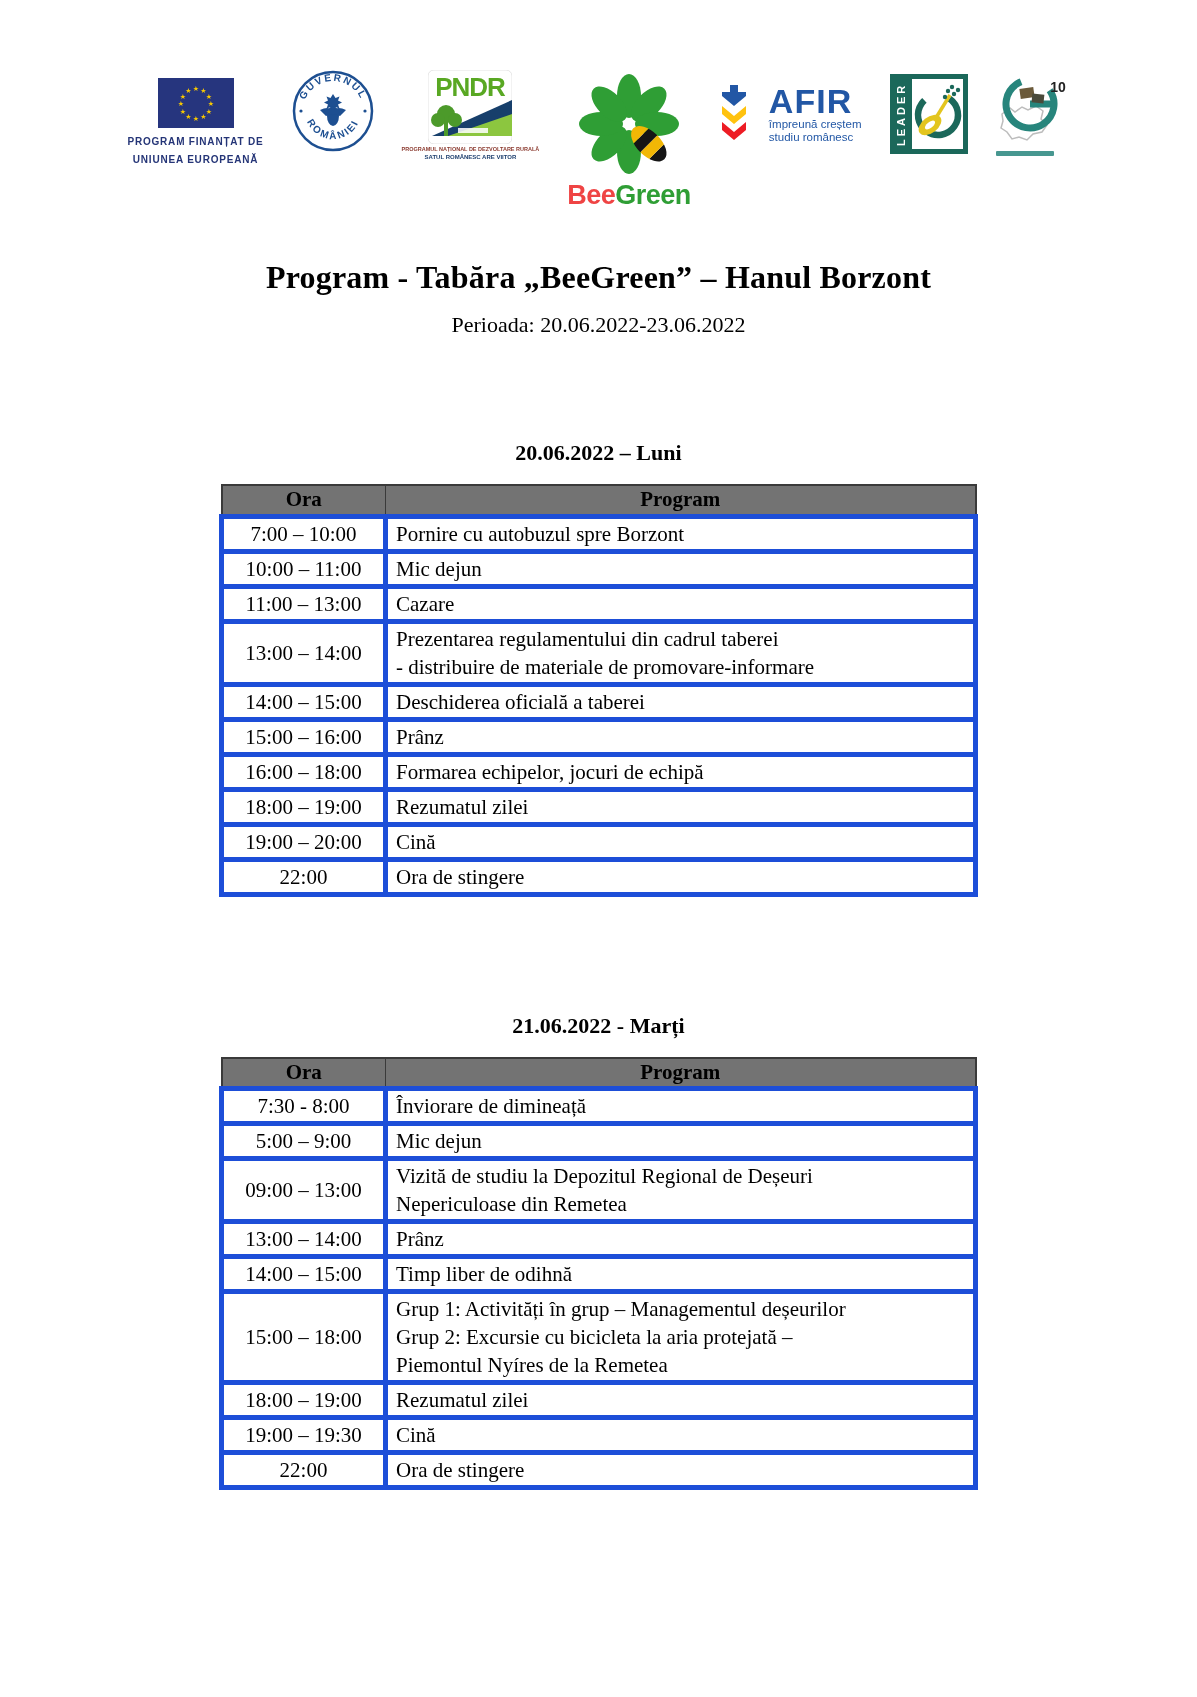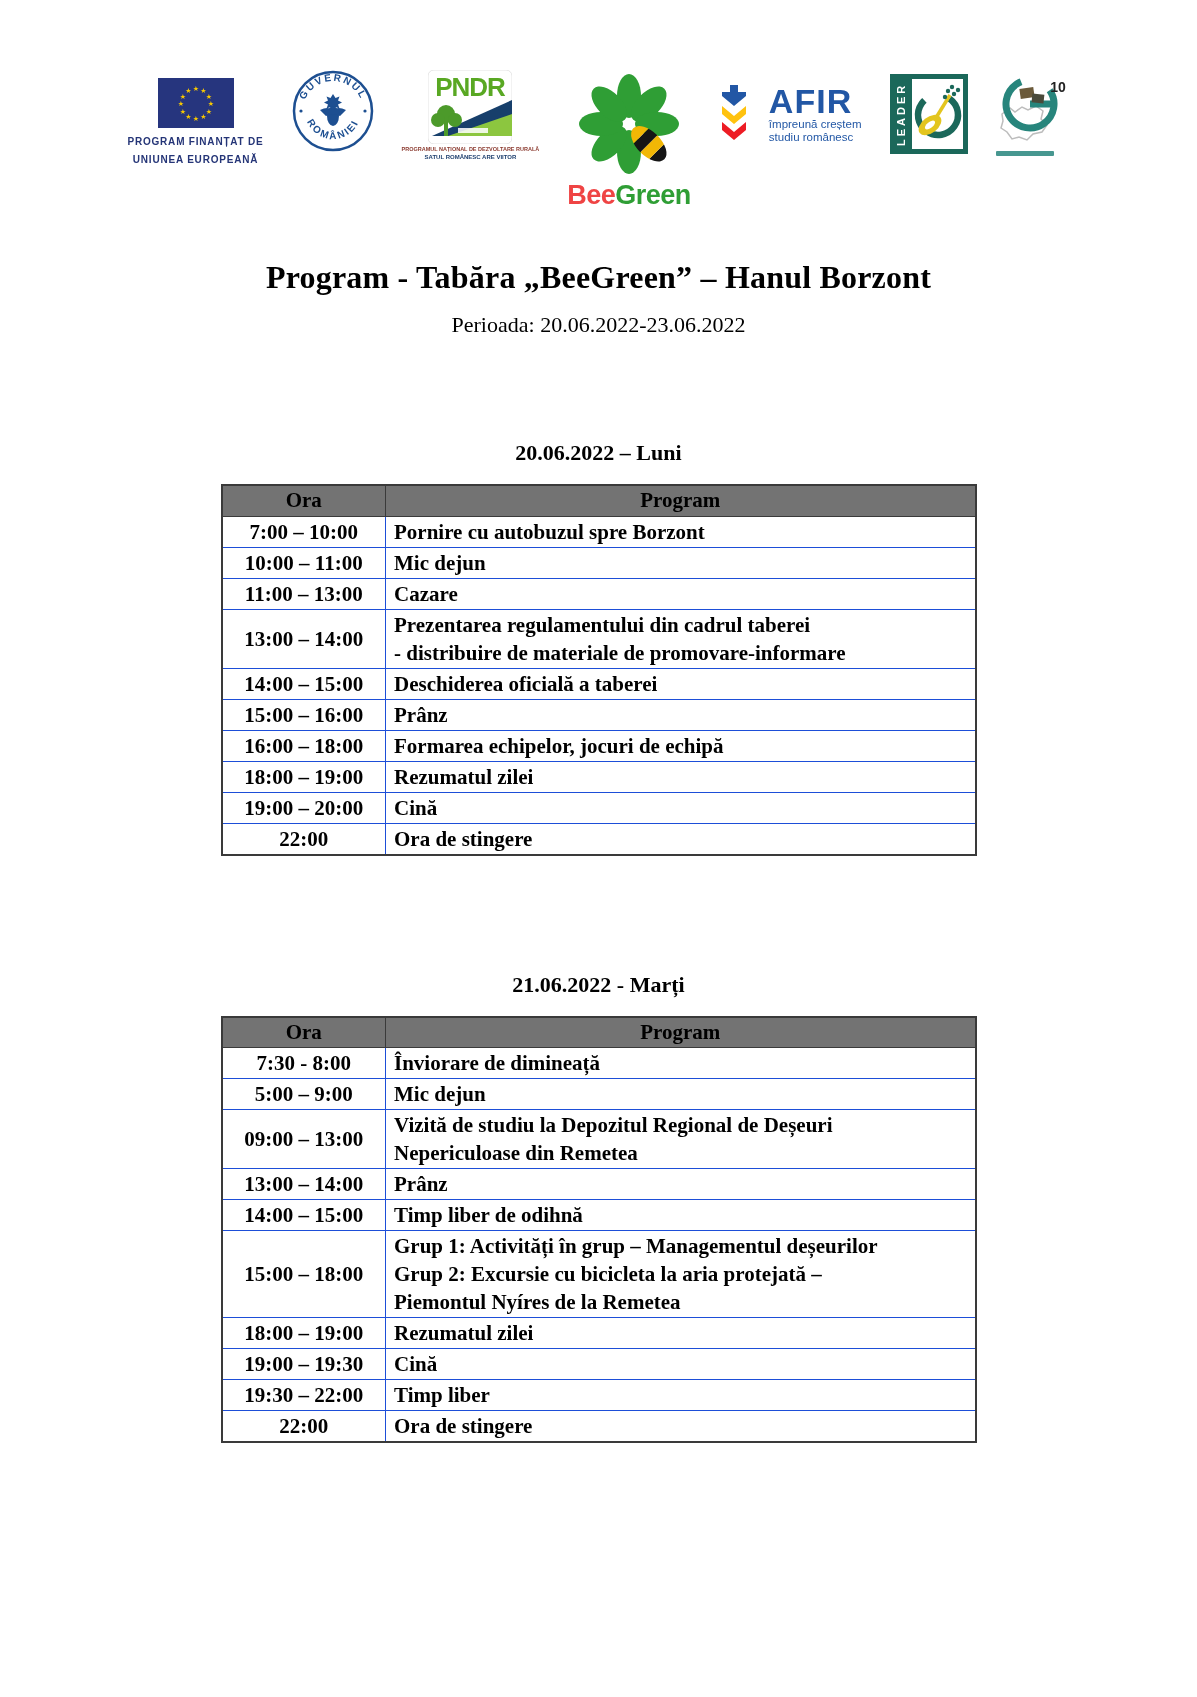--- a/index.html
+++ b/index.html
@@ -46,21 +46,21 @@
   .day-heading.second { margin-top:116px; }
   
   table.schedule {
     width:754px; margin:18px auto 0 auto; border-collapse:collapse;
     border:2px solid #3a3a3a; font-size:21px; table-layout:fixed;
   }
   table.schedule th {
     background:#737373; border:1px solid #3a3a3a; font-weight:bold;
     height:31px; text-align:center; font-size:21px;
   }
-  table.schedule td { border:1px solid #1d4ed8; line-height:28px; padding:1px 8px; vertical-align:middle;font-weight:bold;}
+  table.schedule td { border:5px solid #1d4ed8; line-height:28px; padding:1px 8px; vertical-align:middle;}
   td.time { text-align:center; padding:1px 2px; }
   col.c-time { width:164px; } col.c-prog { width:590px; }
 </style>
 </head>
 <body>
 
 <div class="page">
 
   <div class="logo-row">
 
@@ -359,26 +359,20 @@
               <div>Rezumatul zilei</div>
             </td>
           </tr>
         <tr>
             <td class="time">19:00 – 19:30</td>
             <td class="prog">
               <div>Cină</div>
             </td>
           </tr>
         <tr>
-            <td class="time">19:30 – 22:00</td>
-            <td class="prog">
-              <div>Timp liber</div>
-            </td>
-          </tr>
-        <tr>
             <td class="time">22:00</td>
             <td class="prog">
               <div>Ora de stingere</div>
             </td>
           </tr>
       </tbody>
     </table>
   </section>
 
 </div>

